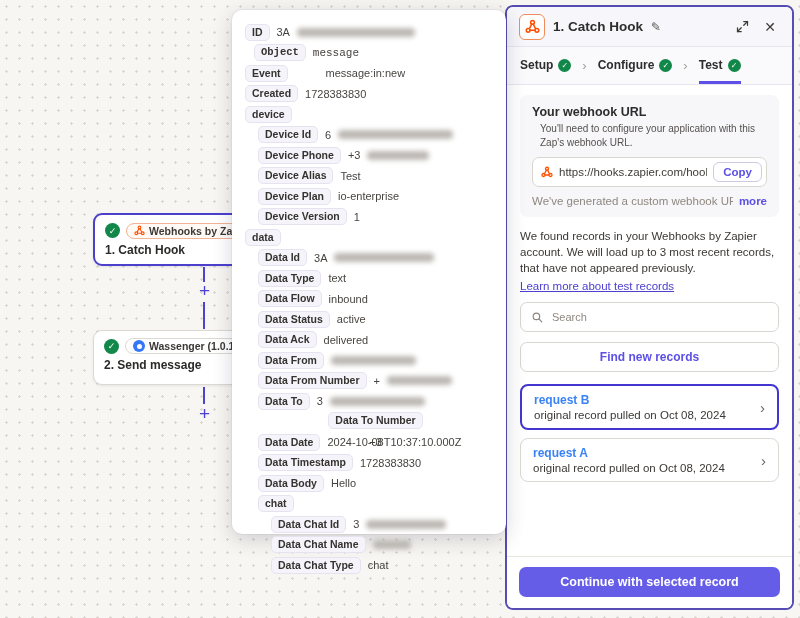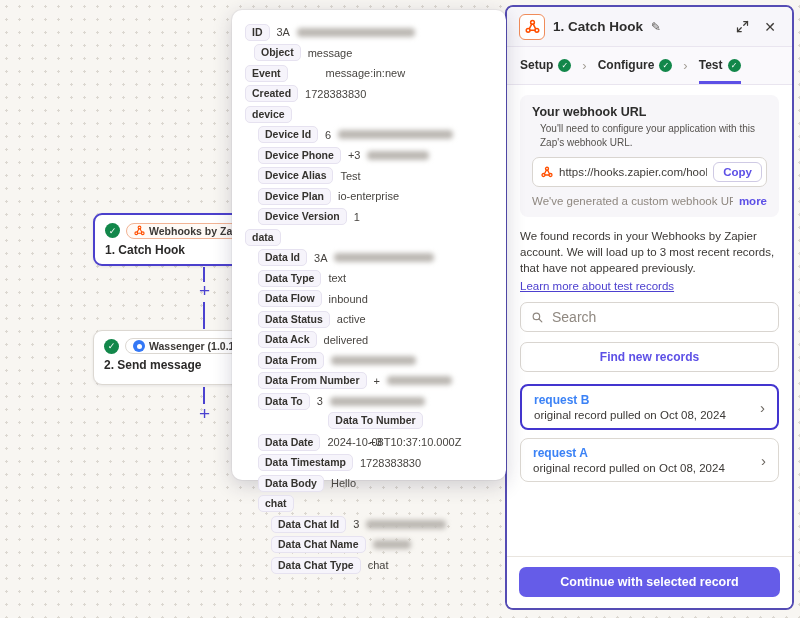--- a/index.html
+++ b/index.html
@@ -32,21 +32,21 @@
     background:#3478f6; display:inline-flex; align-items:center;
     justify-content:center; }
   .wassenger-dot span { width:5px; height:5px; background:#fff; border-radius:50%; }
 
   .connector { position:absolute; left:203px; width:2px; background:#4b42d0; z-index:0; }
   .plus-btn { position:absolute; left:196px; width:17px; height:17px; z-index:0;
     color:#4b42d0; font-size:19px; line-height:15px; text-align:center;
     font-weight:400; cursor:pointer; }
 
   
-  #data-panel { position:absolute; left:232px; top:10px; width:274px; height:470px;
+  #data-panel { position:absolute; left:232px; top:10px; width:274px; height:524px;
     background:#fff; border-radius:10px; padding:12px 13px; z-index:5;
     box-shadow:0 5px 20px rgba(40,33,70,.20), 0 0 0 1px rgba(60,55,90,.05);text-align:center; }
   .field-row { display:flex; align-items:center; gap:7px; height:20.5px; }
   .field-pill { background:#f6f4fb; border:1px solid #e6e2f0; border-radius:5px;
     padding:0 6px; font-size:10.5px; font-weight:bold; color:#35332f;
     line-height:15px; height:17px; display:inline-flex; align-items:center;
     white-space:nowrap; }
   .field-val { font-size:11px; color:#474440; white-space:nowrap; }
   .blur-bar { height:9px; background:#bcb8b3; border-radius:4px;
     filter:blur(2.5px); display:inline-block; }
@@ -95,21 +95,21 @@
   .note-text { flex:1; font-size:11.5px; color:#8f8880; white-space:nowrap;
     overflow:hidden; }
   .more-link { font-size:11.5px; font-weight:bold; color:#5d50e6; cursor:pointer; }
 
   .records-intro { font-size:11.5px; color:#3b3835; line-height:1.4; }
   .learn-link { display:inline-block; font-size:11.5px; color:#4d40cf;
     text-decoration:underline; margin:1px 0 10px; cursor:pointer; }
   .search-box { height:30px; border:1px solid #d9d5d0; border-radius:7px;
     display:flex; align-items:center; gap:8px; padding:0 10px;
     margin-bottom:10px; background:#fff; }
-  .search-box input { border:none; outline:none; flex:1; font-size:14px;
+  .search-box input { border:none; outline:none; flex:1; font-size:11px;
     color:#b91c1c; font-family:inherit; background:transparent; }
   .search-box input::placeholder { color:#8f8880; }
   .find-btn { width:100%; height:30px; background:#fff; border:1px solid #d9d5d0;
     border-radius:7px; color:#5d50e6; font-weight:bold; font-size:12px;
     margin-bottom:12px; cursor:pointer; font-family:inherit; }
 
   .record-card { border-radius:8px; padding:7px 12px; margin-bottom:8px;
     display:flex; align-items:center; cursor:pointer; background:#fff; }
   .record-card.selected { border:2px solid #4335cf; }
   .record-card.normal { border:1px solid #dcd8d2; }
@@ -166,21 +166,21 @@
     <div class="step-title">2. Send message</div>
   </div>
 
   <div id="data-panel">
     <div id="field-list">
         <div class="field-row" style="padding-left: 0px;">
     <span class="field-pill">ID</span>
     <span class="field-val">3A</span>
     <span class="blur-bar" style="width: 118px;"></span>
   </div>
-        <div class="field-row" style="padding-left: 9px;">
+        <div class="field-row" style="padding-left: 9px; font-family: Liberation Mono, monospace;">
     <span class="field-pill">Object</span>
     <span class="field-val">message</span>
 
   </div>
         <div class="field-row" style="padding-left: 0px; gap: 38px;">
     <span class="field-pill">Event</span>
     <span class="field-val">message:in:new</span>
 
   </div>
         <div class="field-row" style="padding-left: 0px;">

